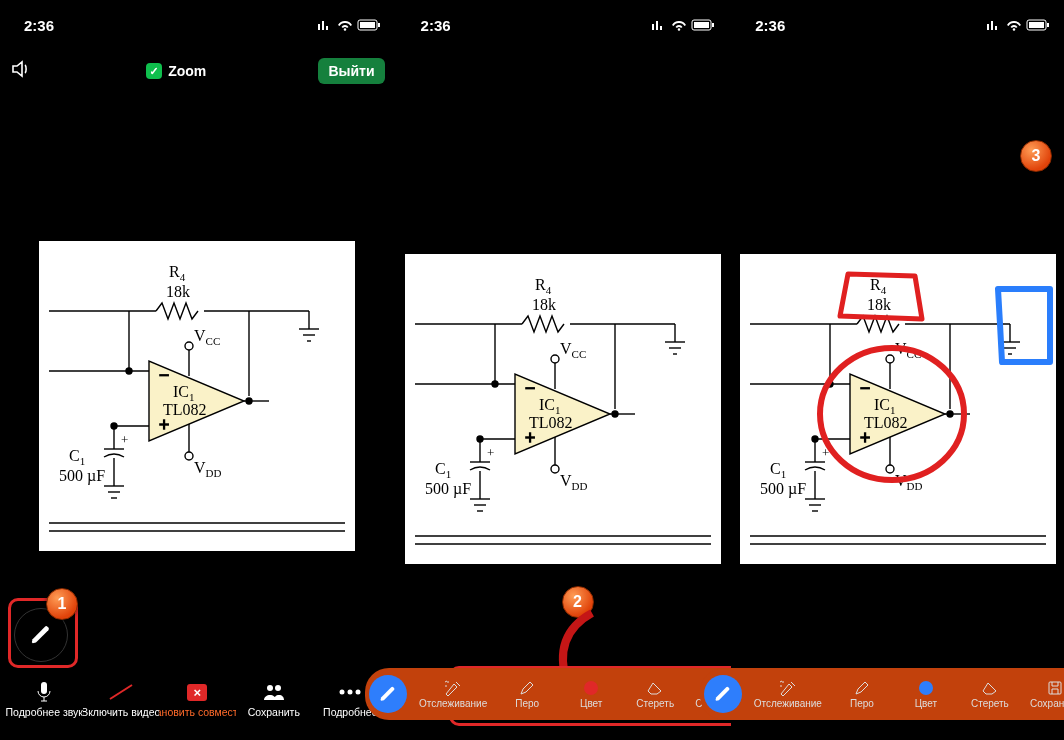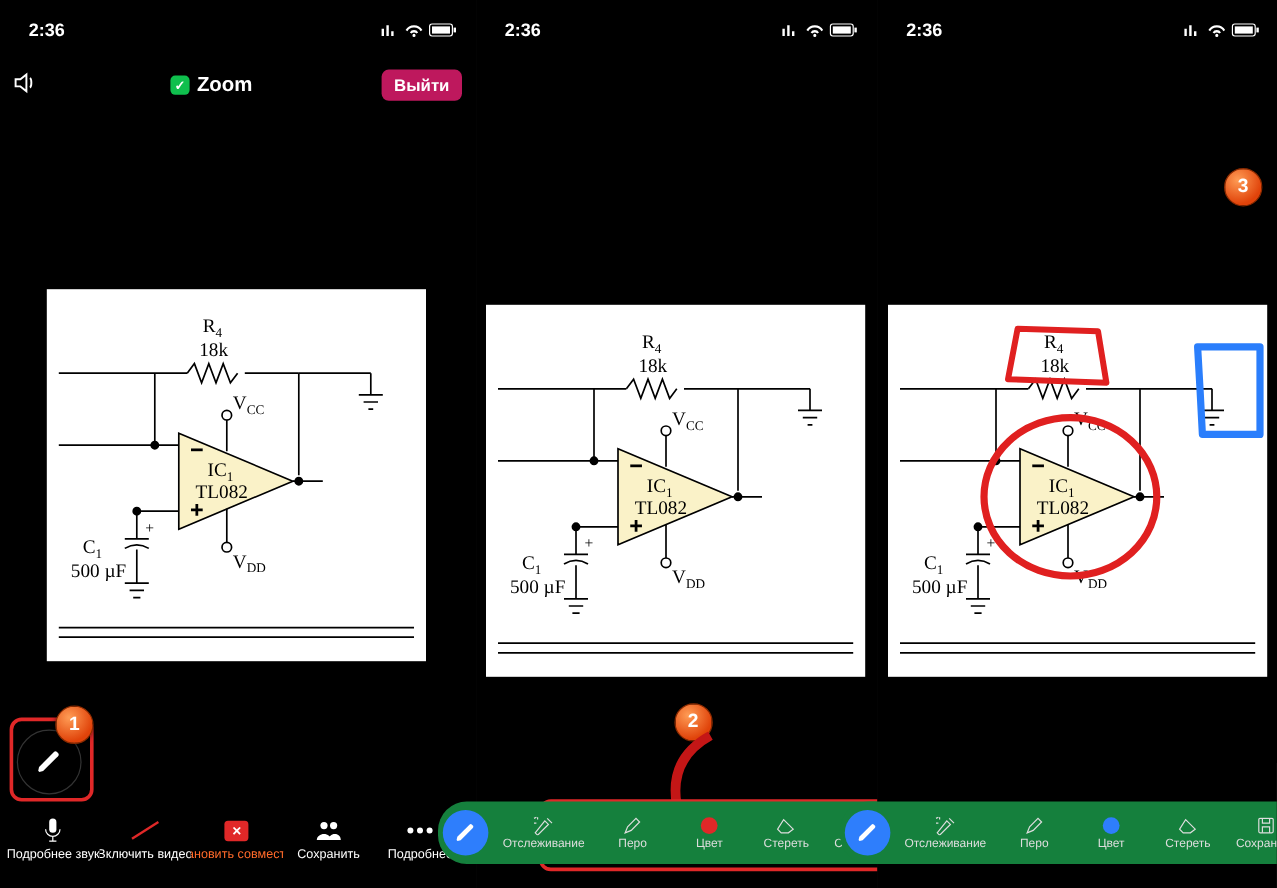--- a/index.html
+++ b/index.html
@@ -38,29 +38,29 @@
   .header-bar {
     display:flex;
     justify-content: space-between;
     align-items:center;
     padding: 12px 10px;
     height: 38px;
   }
   .speaker-icon svg { stroke:#fff; fill:none; }
   .zoom-tag {
     display:flex; align-items:center; gap:6px;
-    font-size:17px; font-weight:600;
+    font-size:14px; font-weight:600;
   }
   .zoom-shield {
     width:16px; height:16px; background:#0fbf4d; border-radius:4px;
     display:flex; align-items:center; justify-content:center;
   }
   .zoom-shield::after { content:"✓"; color:#fff; font-size:11px; font-weight:bold;}
   .exit-btn {
-    background:#be185d; color:#fff; font-size:14px; font-weight:600;
+    background:#15803d; color:#fff; font-size:14px; font-weight:600;
     padding: 5px 10px; border-radius:6px;
   }
   .content {
     flex:1;
     position:relative;
     display:flex;
     align-items:center;
     justify-content:center;
   }
   .circuit-box {
@@ -112,21 +112,21 @@
     border:1px solid #8a2a00;
   }
   
   .tool-bar-wrap {
     position:absolute;
     bottom: 20px; left:0; right:0;
     display:flex; justify-content:center;
   }
   .tool-bar {
     display:flex; align-items:center;
-    background:#15803d; border-radius:24px;
+    background:#c2410c; border-radius:24px;
     padding: 4px 8px 4px 4px;
     gap:0;
     height:44px;
   }
   .tool-bar .circle {
     width:38px; height:38px; border-radius:50%;
     background:#2e7efc; display:flex; align-items:center; justify-content:center;
     margin-right:4px;
   }
   .tool-bar .circle svg { fill:#fff;}

